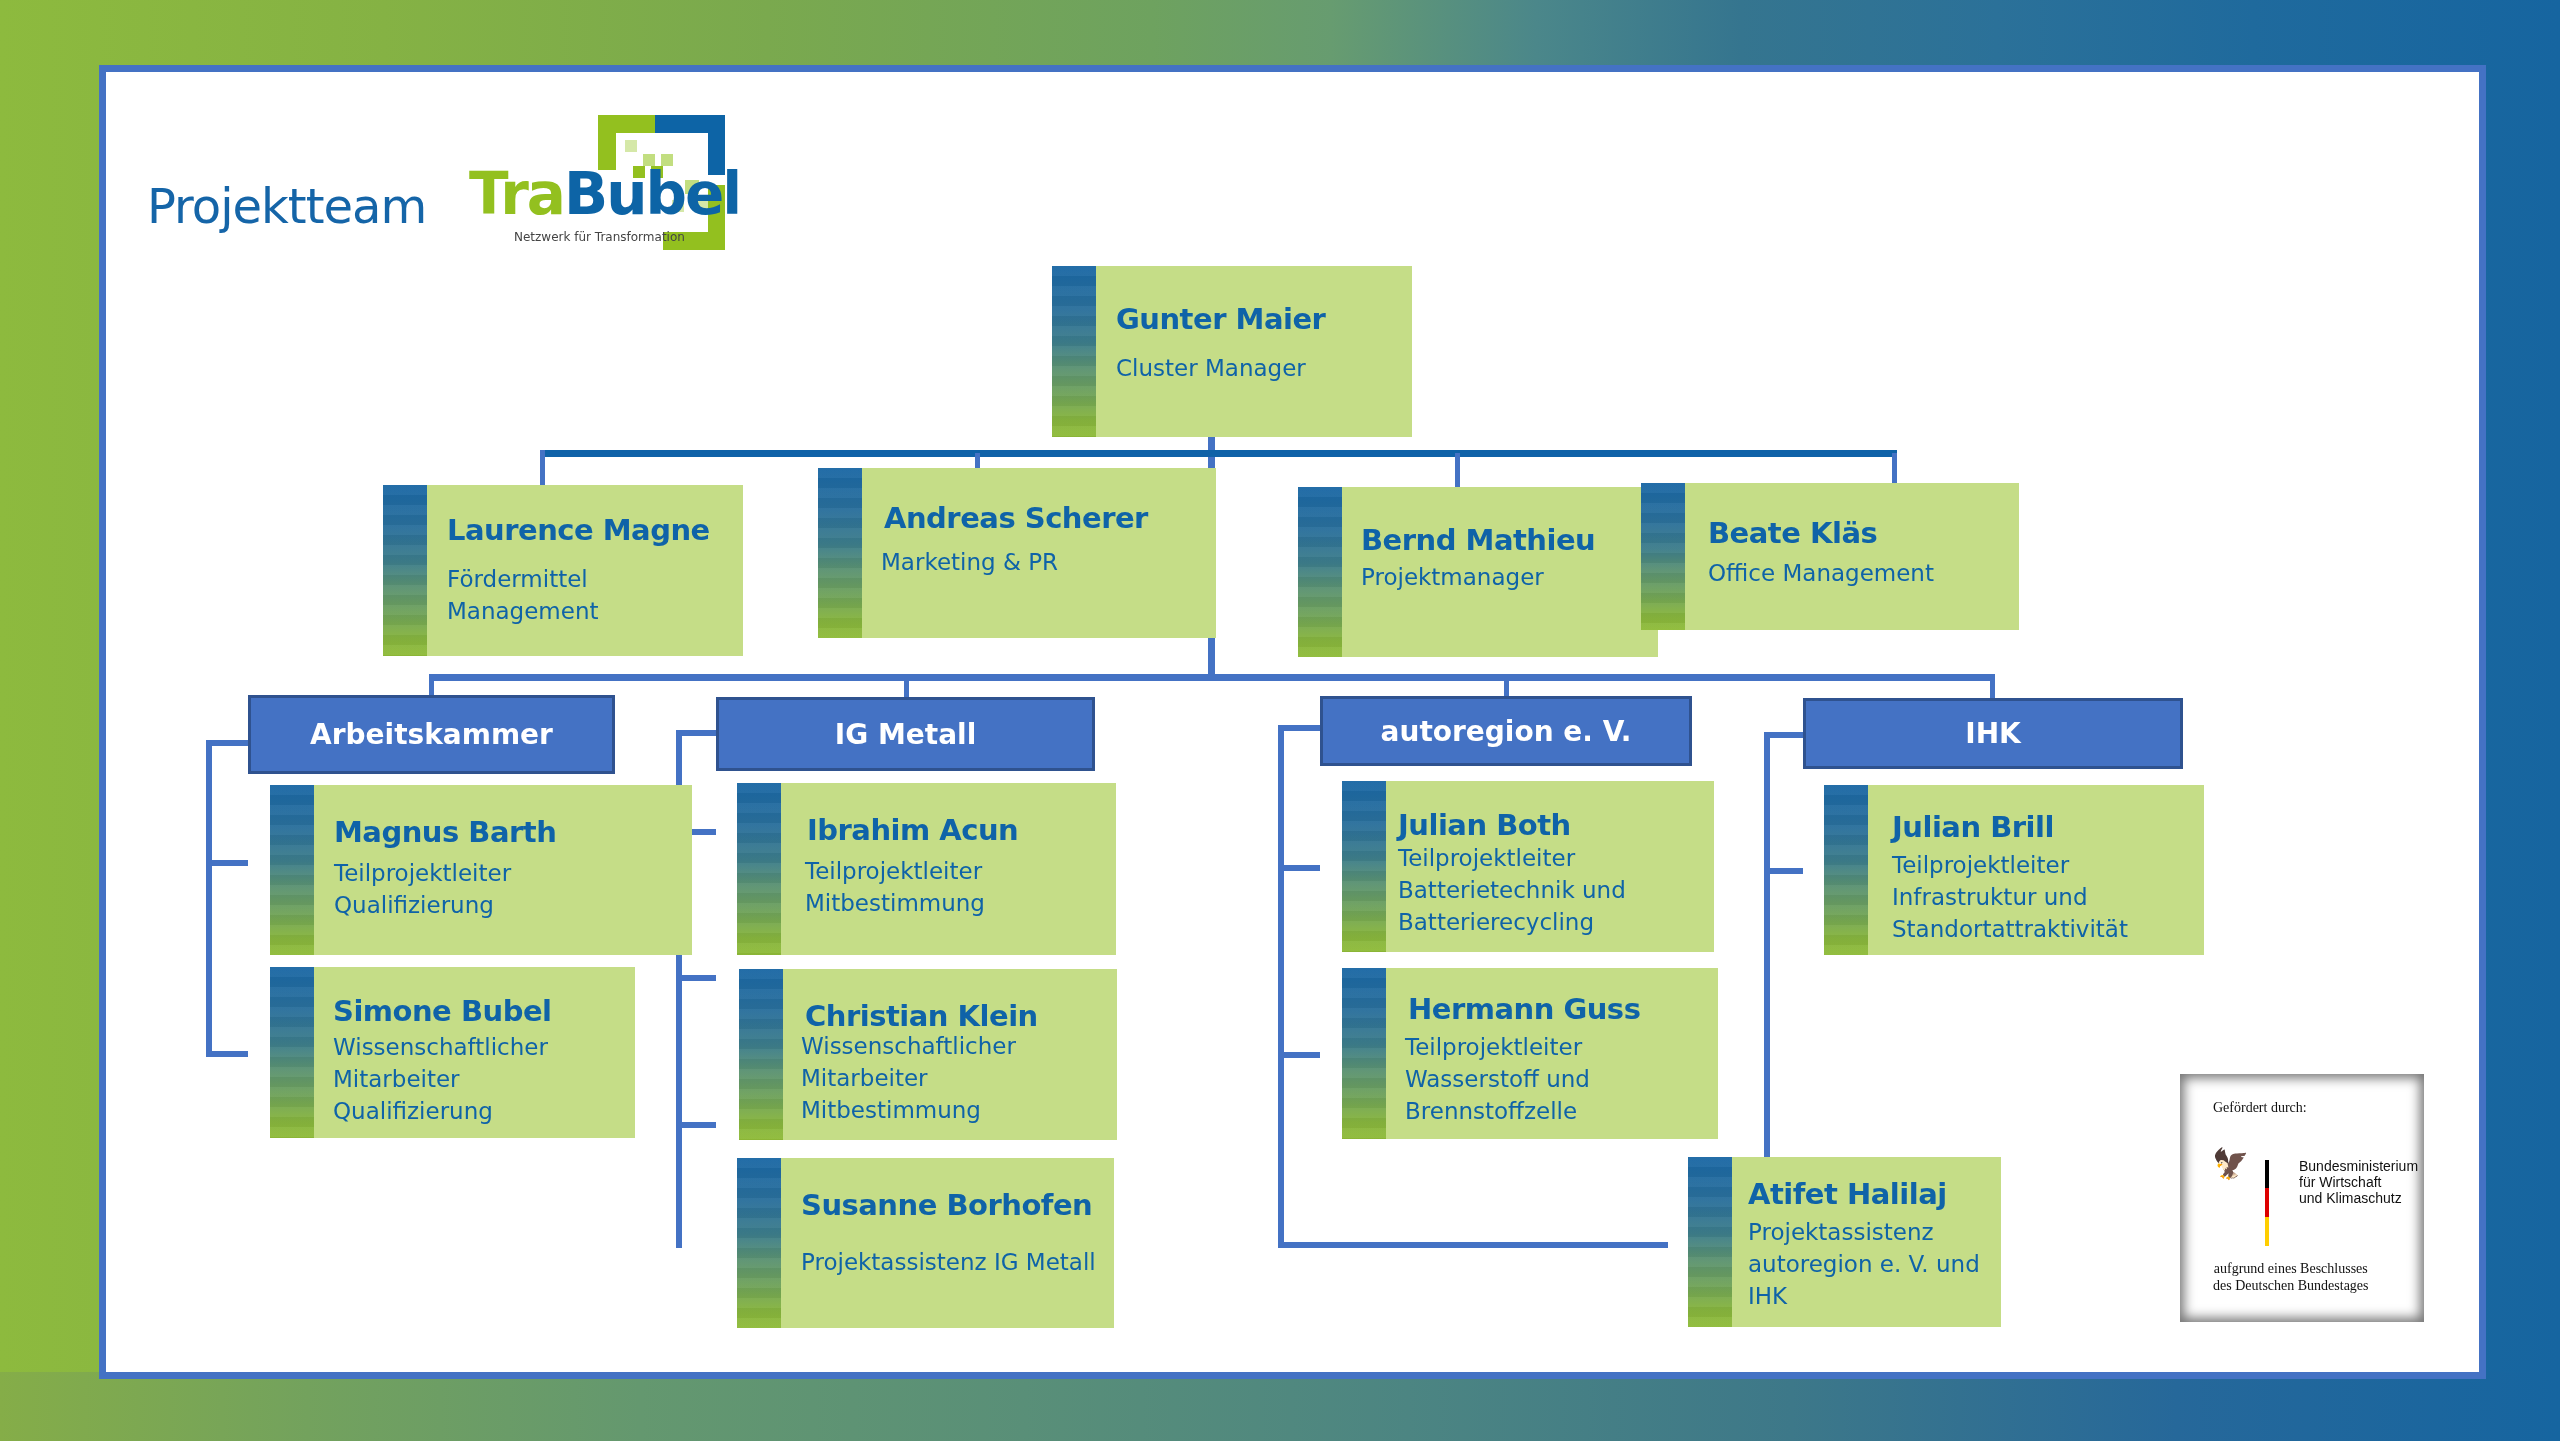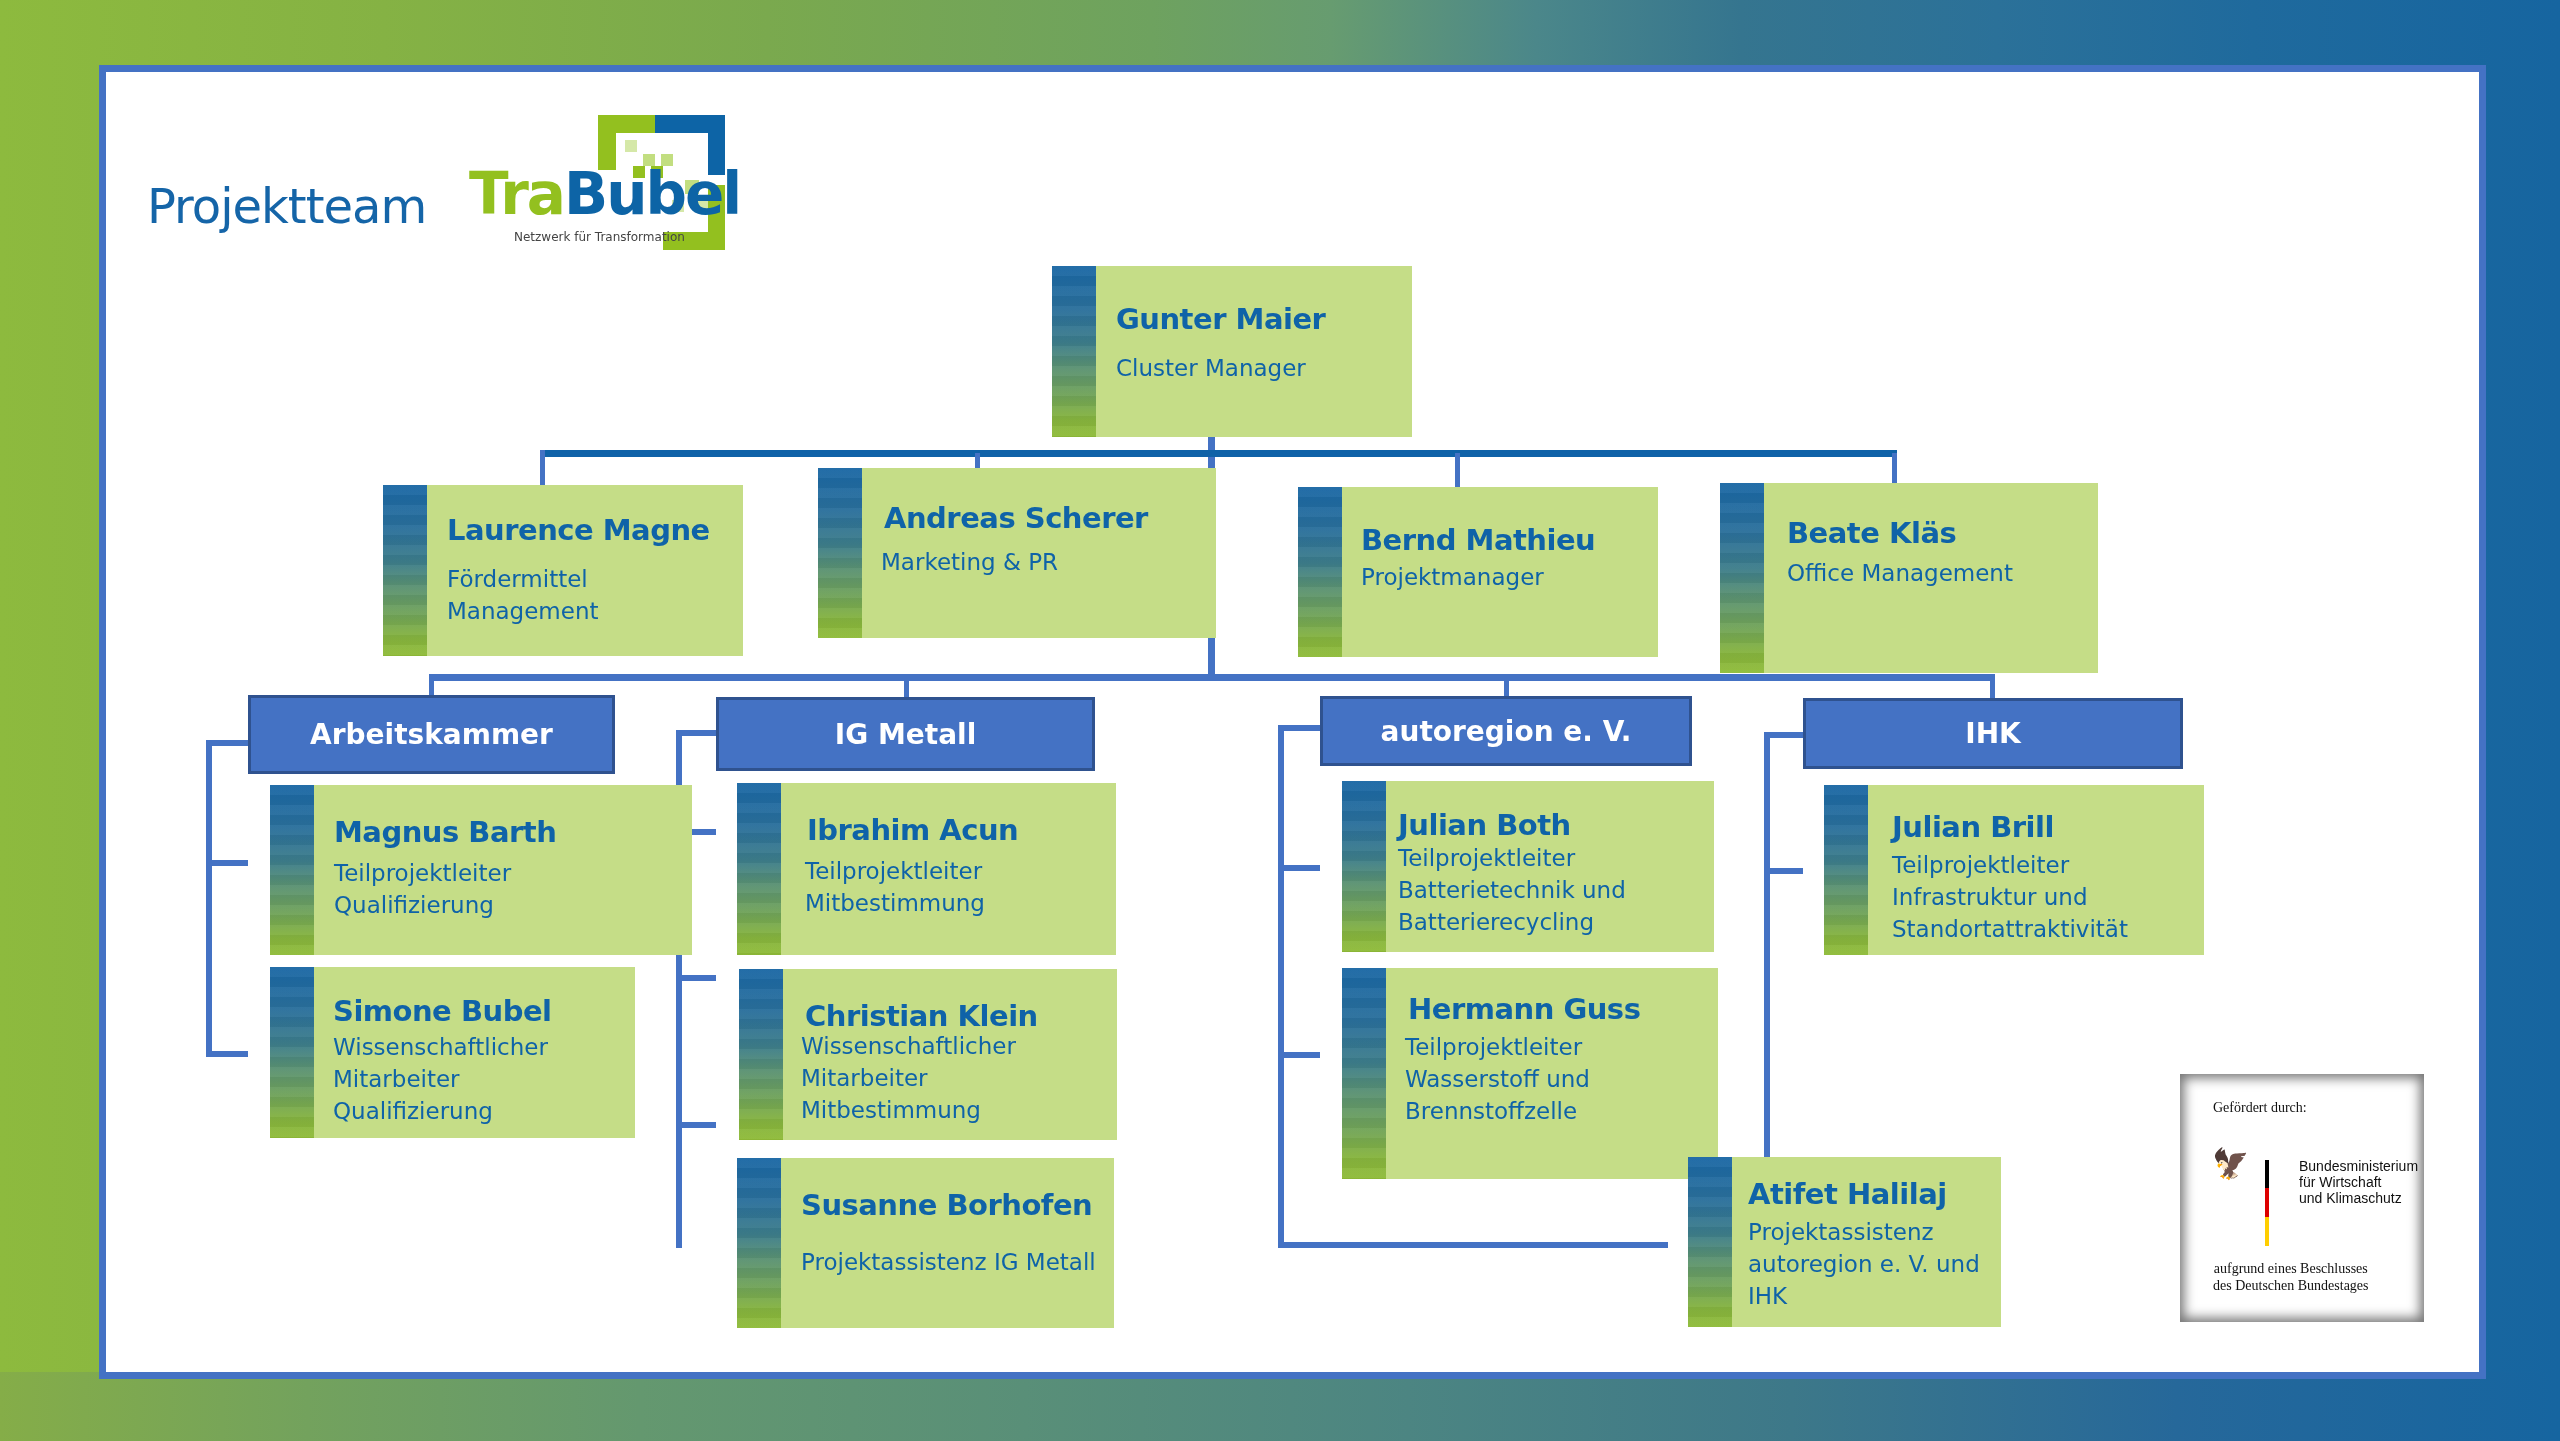--- a/index.html
+++ b/index.html
@@ -155,21 +155,21 @@
 <div class="card" style="left:797px;top:468px;width:398px;height:170px">
   <div class="stripe"></div>
   <div class="name" style="left:66px;top:33px">Andreas Scherer</div>
   <div class="role" style="left:63px;top:78px">Marketing &amp; PR</div>
 </div>
 <div class="card" style="left:1277px;top:487px;width:360px;height:170px">
   <div class="stripe"></div>
   <div class="name" style="left:63px;top:36px">Bernd Mathieu</div>
   <div class="role" style="left:63px;top:74px">Projektmanager</div>
 </div>
-<div class="card" style="left:1699px;top:483px;width:378px;height:190px">
+<div class="card" style="left:1620px;top:483px;width:378px;height:147px">
   <div class="stripe"></div>
   <div class="name" style="left:67px;top:33px">Beate Kläs</div>
   <div class="role" style="left:67px;top:74px">Office Management</div>
 </div>
 
 <div class="org" style="left:248px;top:695px;width:367px;height:79px">Arbeitskammer</div>
 <div class="org" style="left:716px;top:697px;width:379px;height:74px">IG Metall</div>
 <div class="org" style="left:1320px;top:696px;width:372px;height:70px">autoregion e. V.</div>
 <div class="org" style="left:1803px;top:698px;width:380px;height:71px">IHK</div>
 
@@ -206,21 +206,21 @@
   <div class="role" style="left:64px;top:88px">Projektassistenz IG Metall</div>
 </div>
 
 <div class="card" style="left:1321px;top:781px;width:372px;height:171px">
   <div class="stripe"></div>
   <div class="name" style="left:56px;top:27px">Julian Both</div>
   <div class="role" style="left:56px;top:61px">Teilprojektleiter
 Batterietechnik und
 Batterierecycling</div>
 </div>
-<div class="card" style="left:1321px;top:968px;width:376px;height:211px">
+<div class="card" style="left:1321px;top:968px;width:376px;height:171px">
   <div class="stripe"></div>
   <div class="name" style="left:66px;top:24px">Hermann Guss</div>
   <div class="role" style="left:63px;top:63px">Teilprojektleiter
 Wasserstoff und
 Brennstoffzelle</div>
 </div>
 
 <div class="card" style="left:1803px;top:785px;width:380px;height:170px">
   <div class="stripe"></div>
   <div class="name" style="left:68px;top:25px">Julian Brill</div>

